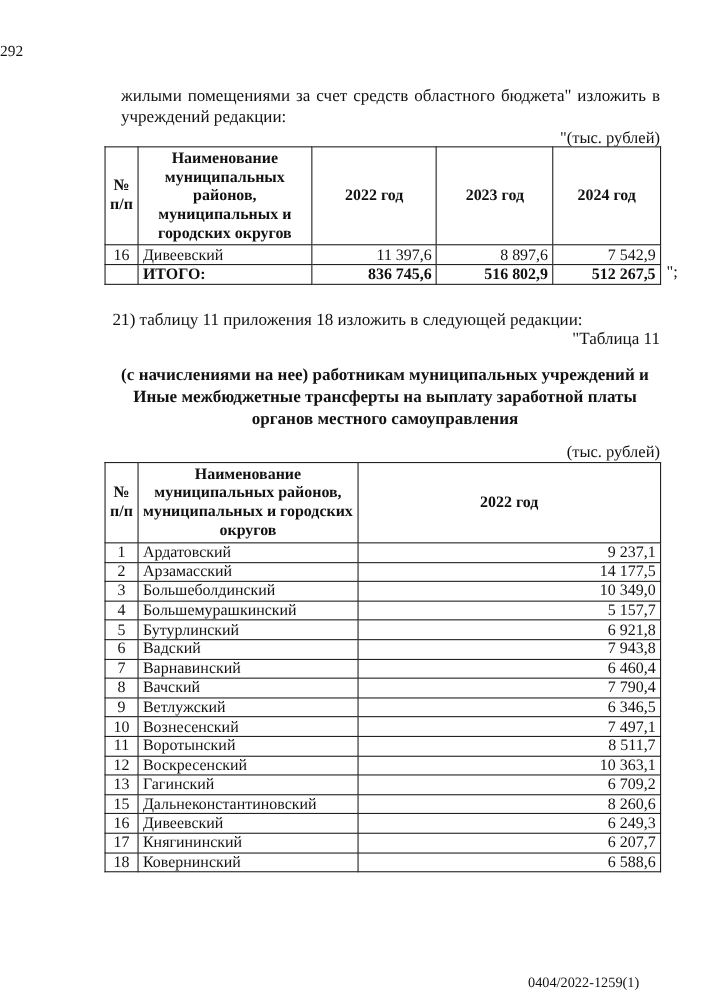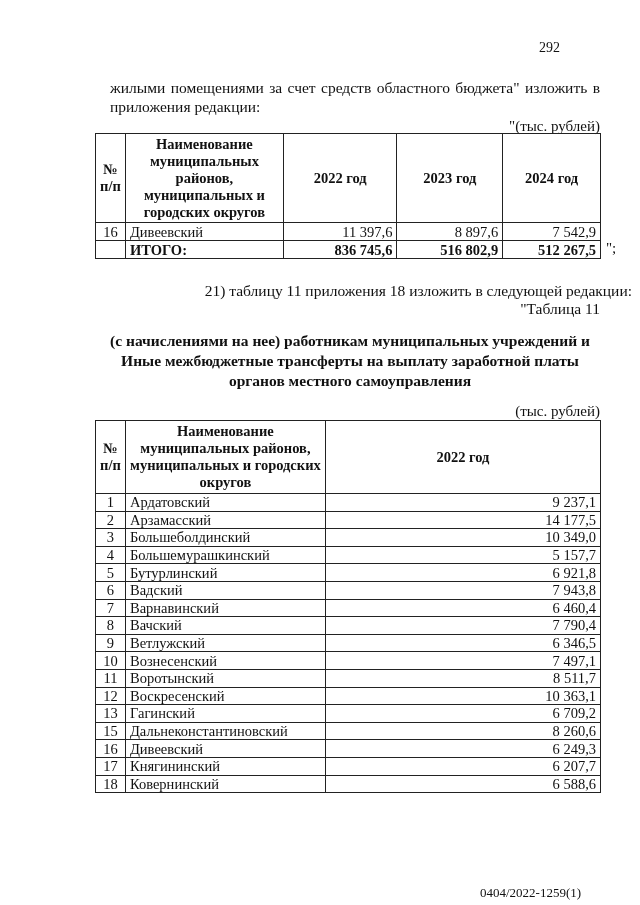--- a/index.html
+++ b/index.html
@@ -2,49 +2,49 @@
 <html><head>
   <meta charset="utf-8">
   <style>
     html, body { margin: 0; padding: 0; background: #ffffff; }
     body {
       width: 640px; height: 905px; position: relative; overflow: hidden;
       font-family: "Liberation Serif", "DejaVu Serif", serif;
       color: #111;
     }
     .abs { position: absolute; }
-    .page-num { left: 0; width: 560px; top: 40px; text-align: right; font-size: 14px; }
+    .page-num { left: 0; width: 560px; top: 40px; text-align: left; font-size: 14px; }
     .para { left: 110px; width: 490px; font-size: 15.5px; line-height: 19px; }
     .intro { top: 78px; text-align: justify; text-align-last: left; }
     .intro .l1 { display: block; text-align: justify; text-align-last: justify; }
     .unit { font-size: 15px; text-align: right; }
     table { border-collapse: collapse; position: absolute; }
     td, th { border: 1px solid #222; padding: 0 4px; font-size: 14.5px; }
     th { font-weight: bold; text-align: center; line-height: 17px; }
     td.num { text-align: right; }
     td.idx { text-align: center; }
     .bold { font-weight: bold; }
     .t1 { left: 95px; top: 133px; width: 506px; }
     .t2 { left: 95px; top: 420px; width: 506px; }
     .t2 td { height: 16.6px; line-height: 16px; padding-top: 0; padding-bottom: 0; }
     .t1 td { height: 17px; line-height: 16px; }
     .closing { left: 606px; top: 240px; font-size: 15px; }
-    .item21 { left: 0; width: 632px; top: 282px; text-align: right; font-size: 15.5px; }
+    .item21 { left: 0; width: 632px; top: 282px; text-align: center; font-size: 15.5px; }
     .table-label { left: 110px; width: 490px; top: 300px; text-align: right; font-size: 15.5px; }
     .title { left: 100px; width: 500px; top: 331px; text-align: center; font-weight: bold; font-size: 15.5px; line-height: 20px; }
     .footer { left: 480px; top: 848px; font-size: 13px; margin-top: 37px; }
   </style>
 </head>
 <body>
 
 <div class="abs page-num">292</div>
 
 <div class="abs para intro">
   <span class="l1">жилыми помещениями за счет средств областного бюджета" изложить в</span>
-  <span>приложения редакции:</span>
+  <span>учреждений редакции:</span>
 </div>
 <div class="abs para unit" style="top:117px;">"(тыс. рублей)</div>
 
 <table class="t1">
   <colgroup>
     <col style="width:30px">
       <col style="width:158px">
       <col style="width:114px">
       <col style="width:106px">
       <col style="width:98px">

